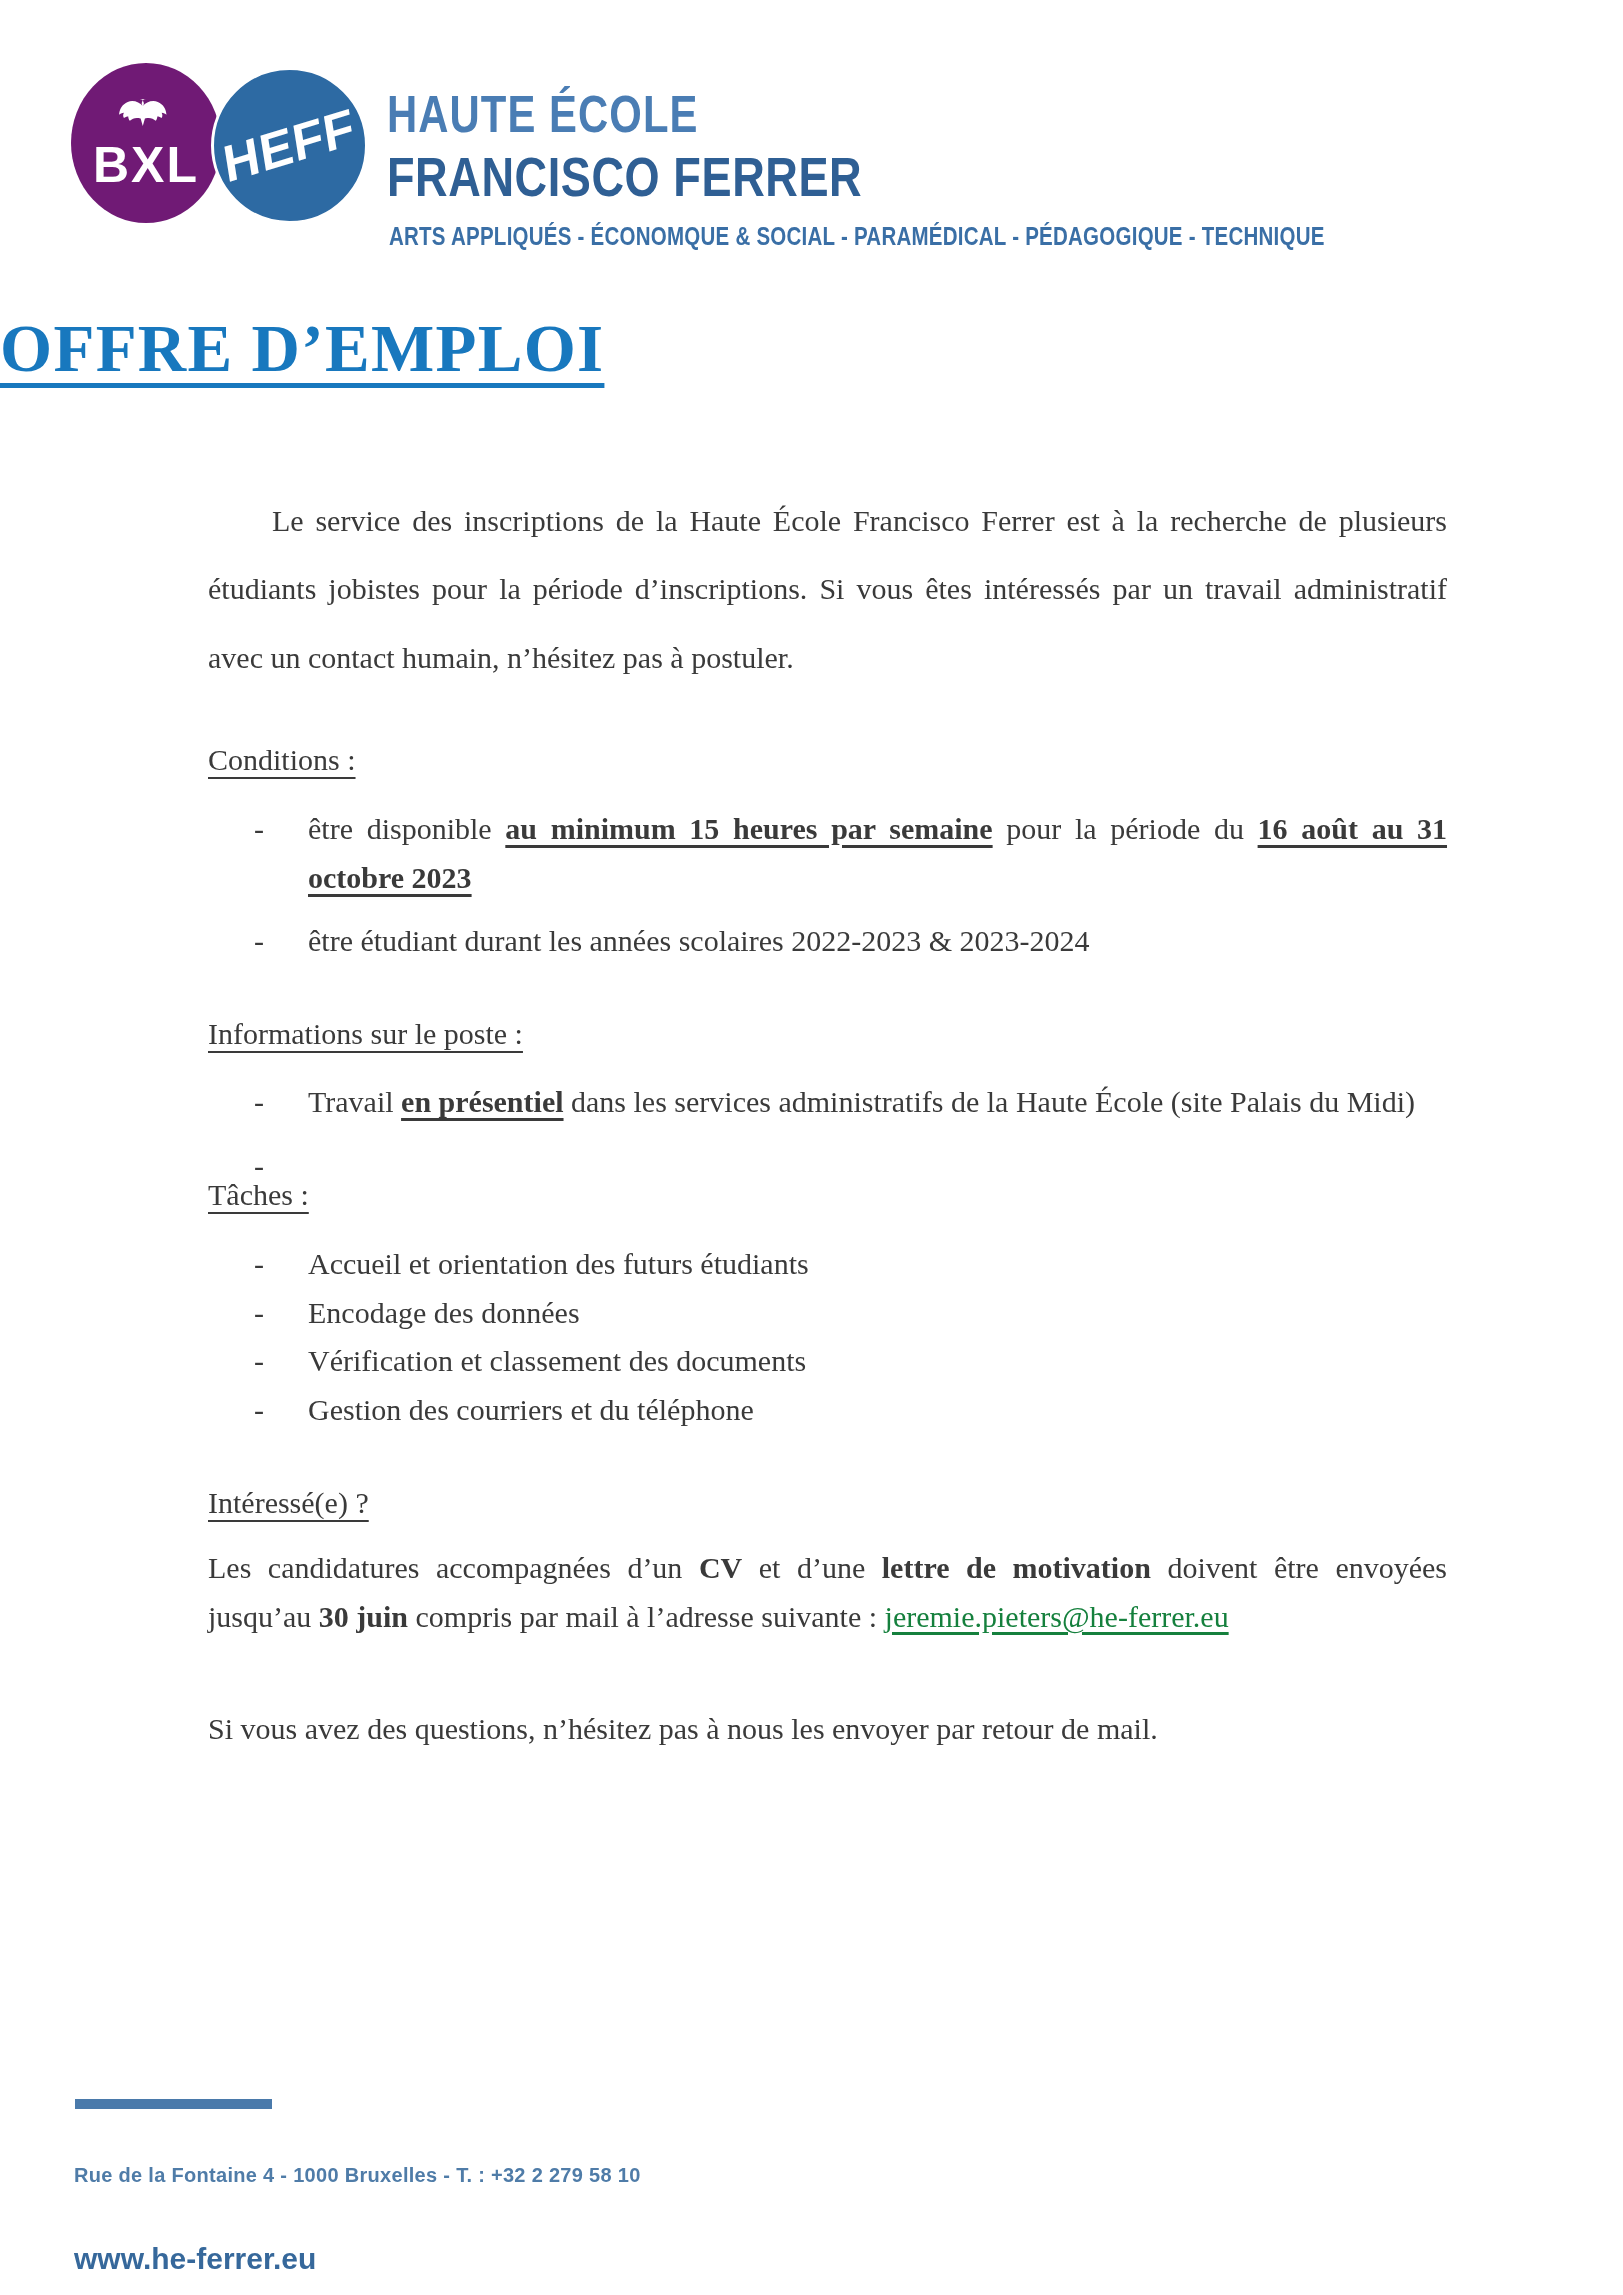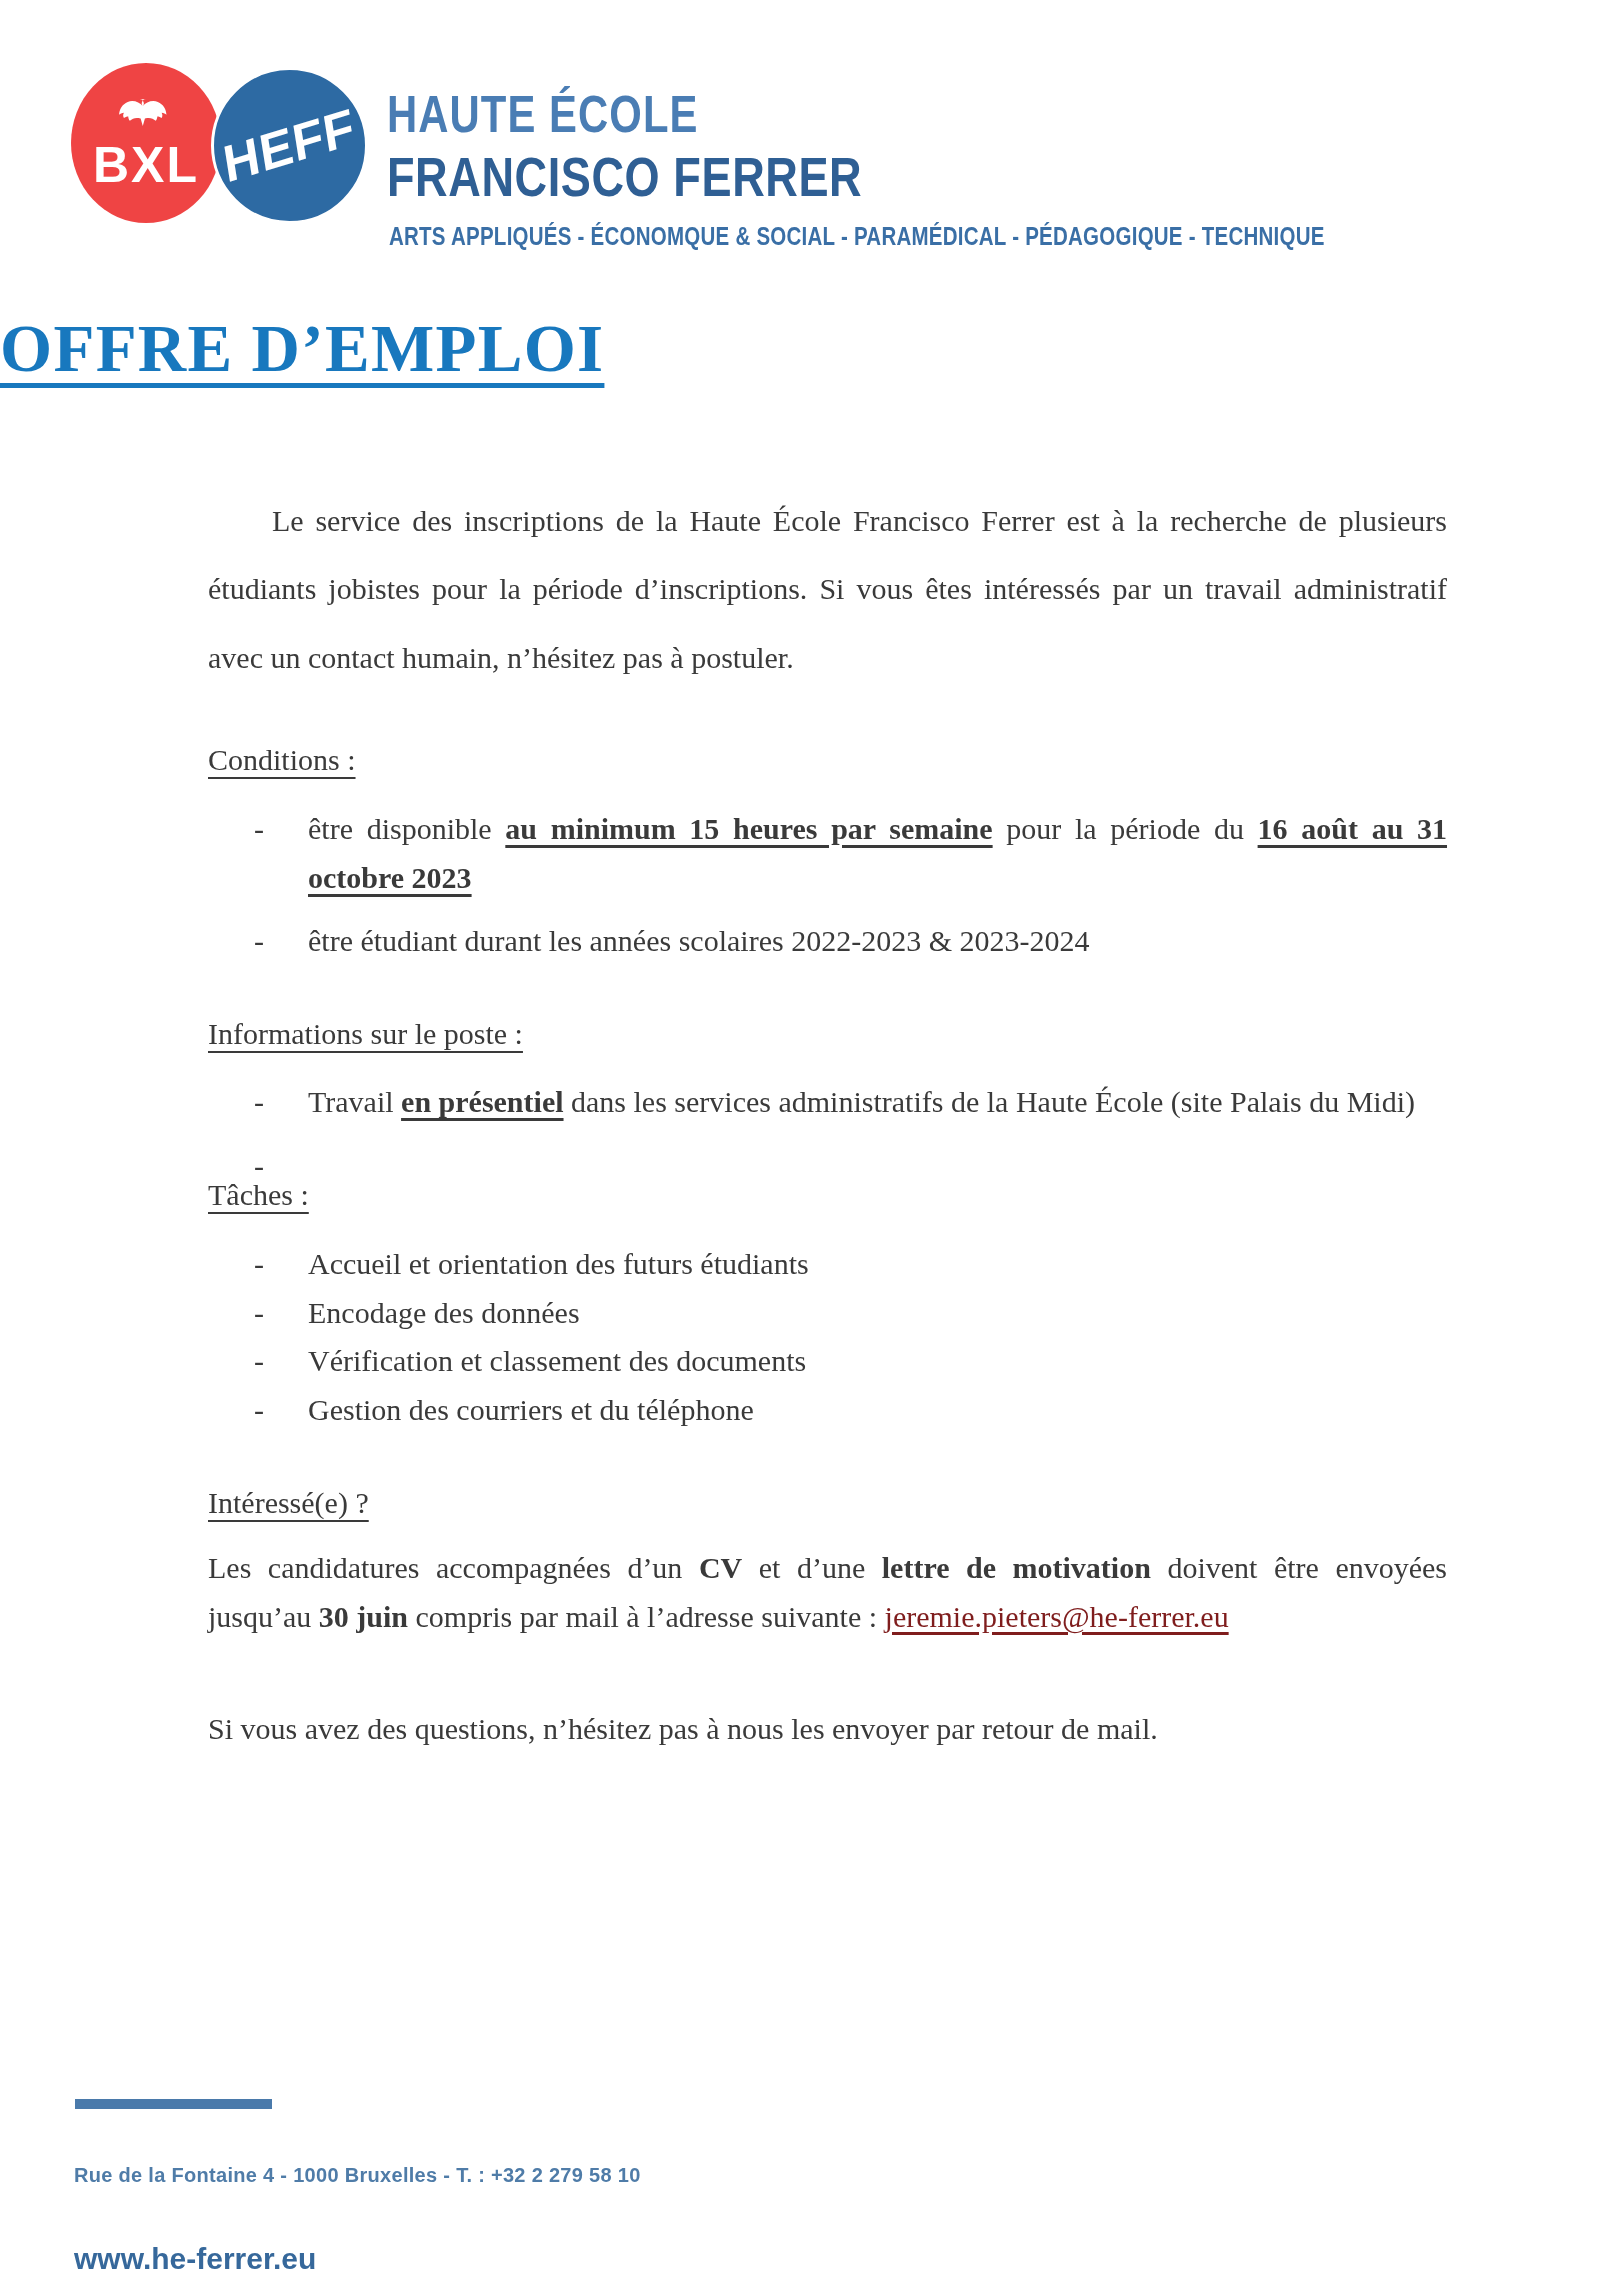--- a/index.html
+++ b/index.html
@@ -9,21 +9,21 @@
     height: 2295px;
     background: #ffffff;
     overflow: hidden;
     font-family: "Liberation Serif", serif;
     color: #3a3a3a;
   }
 
   
   .logo-group { position: absolute; left: 71px; top: 63px; display: flex; align-items: flex-start; }
   .circle { border-radius: 50%; display: flex; flex-direction: column; align-items: center; justify-content: center; }
-  .bxl-circle { width: 150px; height: 160px; background: #ef4444; z-index: 1; }
+  .bxl-circle { width: 150px; height: 160px; background: #701a75; z-index: 1; }
   .heff-circle { width: 151px; height: 151px; background: #2d6aa3; border: 3.3px solid #ffffff; margin-left: -10.5px; margin-top: 3.9px; z-index: 2; }
   .bird-svg { width: 68px; height: 43px; margin-bottom: 1.3px; }
   .bxl-label { color: #ffffff; font-family: "Liberation Sans", sans-serif; font-weight: 800; font-size: 50px; letter-spacing: 2px; line-height: 1; }
   .heff-label { color: #ffffff; font-family: "Liberation Sans", sans-serif; font-weight: 700; font-size: 51px; letter-spacing: 0.7px; transform: rotate(-17deg) skewX(-8deg); line-height: 1; }
 
   .school-name { position: absolute; left: 387px; top: 84px; font-family: "Liberation Sans", sans-serif; font-weight: 700; transform: scaleX(0.82); transform-origin: left top; white-space: nowrap; }
   .school-line1 { font-size: 51px; line-height: 1.22; color: #4a7db4; letter-spacing: 1.3px; }
   .school-line2 { font-size: 55px; line-height: 1.15; color: #2f5f94; letter-spacing: 0.7px; }
   .departments { position: absolute; left: 389px; top: 222px; font-family: "Liberation Sans", sans-serif; font-weight: 700; font-size: 25px; color: #3a6fa6; transform: scaleX(0.82); transform-origin: left top; white-space: nowrap; letter-spacing: 0.3px; }
 
@@ -53,21 +53,21 @@
     text-decoration-thickness: 2px;
     text-underline-offset: 6.6px;
   }
   .bullets { margin-top: 26px; }
   .bullet { position: relative; padding-left: 100px; line-height: 1.63; text-align: justify; margin-bottom: 14.4px; }
   .bullet.tight { margin-bottom: 0; }
   .dash { position: absolute; left: 46px; top: 0; }
 
   .bu { font-weight: 700; text-decoration: underline; text-decoration-thickness: 2.6px; text-underline-offset: 5.9px; }
   .b  { font-weight: 700; }
-  .email-link { color: #7f1d1d; text-decoration: underline; text-underline-offset: 4.6px; cursor: pointer; }
+  .email-link { color: #15803d; text-decoration: underline; text-underline-offset: 4.6px; cursor: pointer; }
 
   .interesse-p { margin: 22px 0 0 0; text-align: justify; line-height: 1.63; }
   .closing { margin: 64px 0 0 0; line-height: 1.63; }
 
   
   .footer-bar { position: absolute; left: 75px; top: 2099px; width: 197px; height: 9.8px; background: #4a7aab; }
   .footer-address { position: absolute; left: 74px; top: 2156px; font-family: "Liberation Sans", sans-serif; font-weight: 700; font-size: 20px; color: #4f7ca8; letter-spacing: 0.3px; margin-top: 8px; }
   .footer-site { position: absolute; left: 74px; top: 2200px; font-family: "Liberation Sans", sans-serif; font-weight: 700; font-size: 30px; color: #36689b; margin-top: 42px; }
 </style>
 </head>

